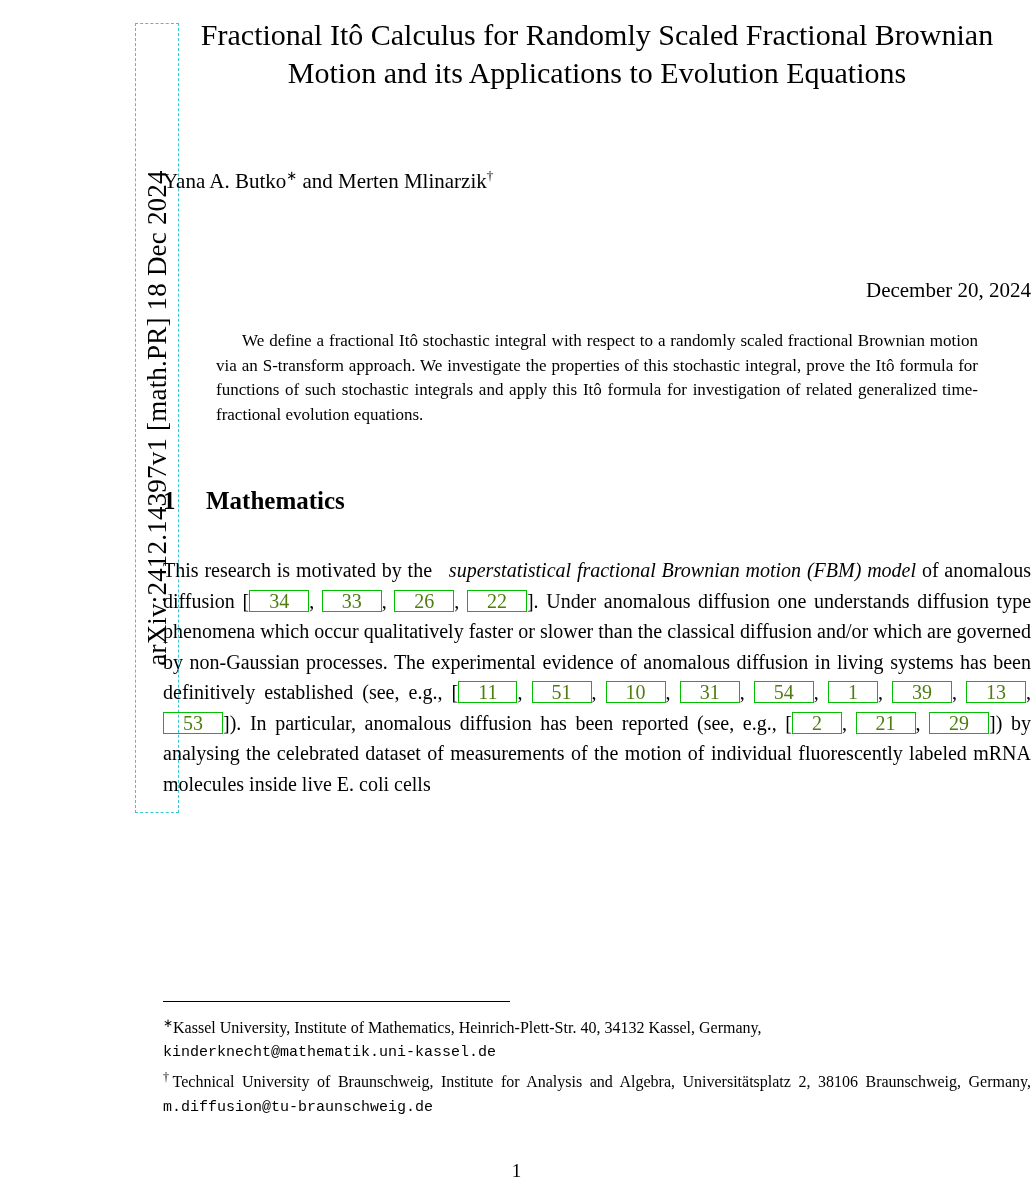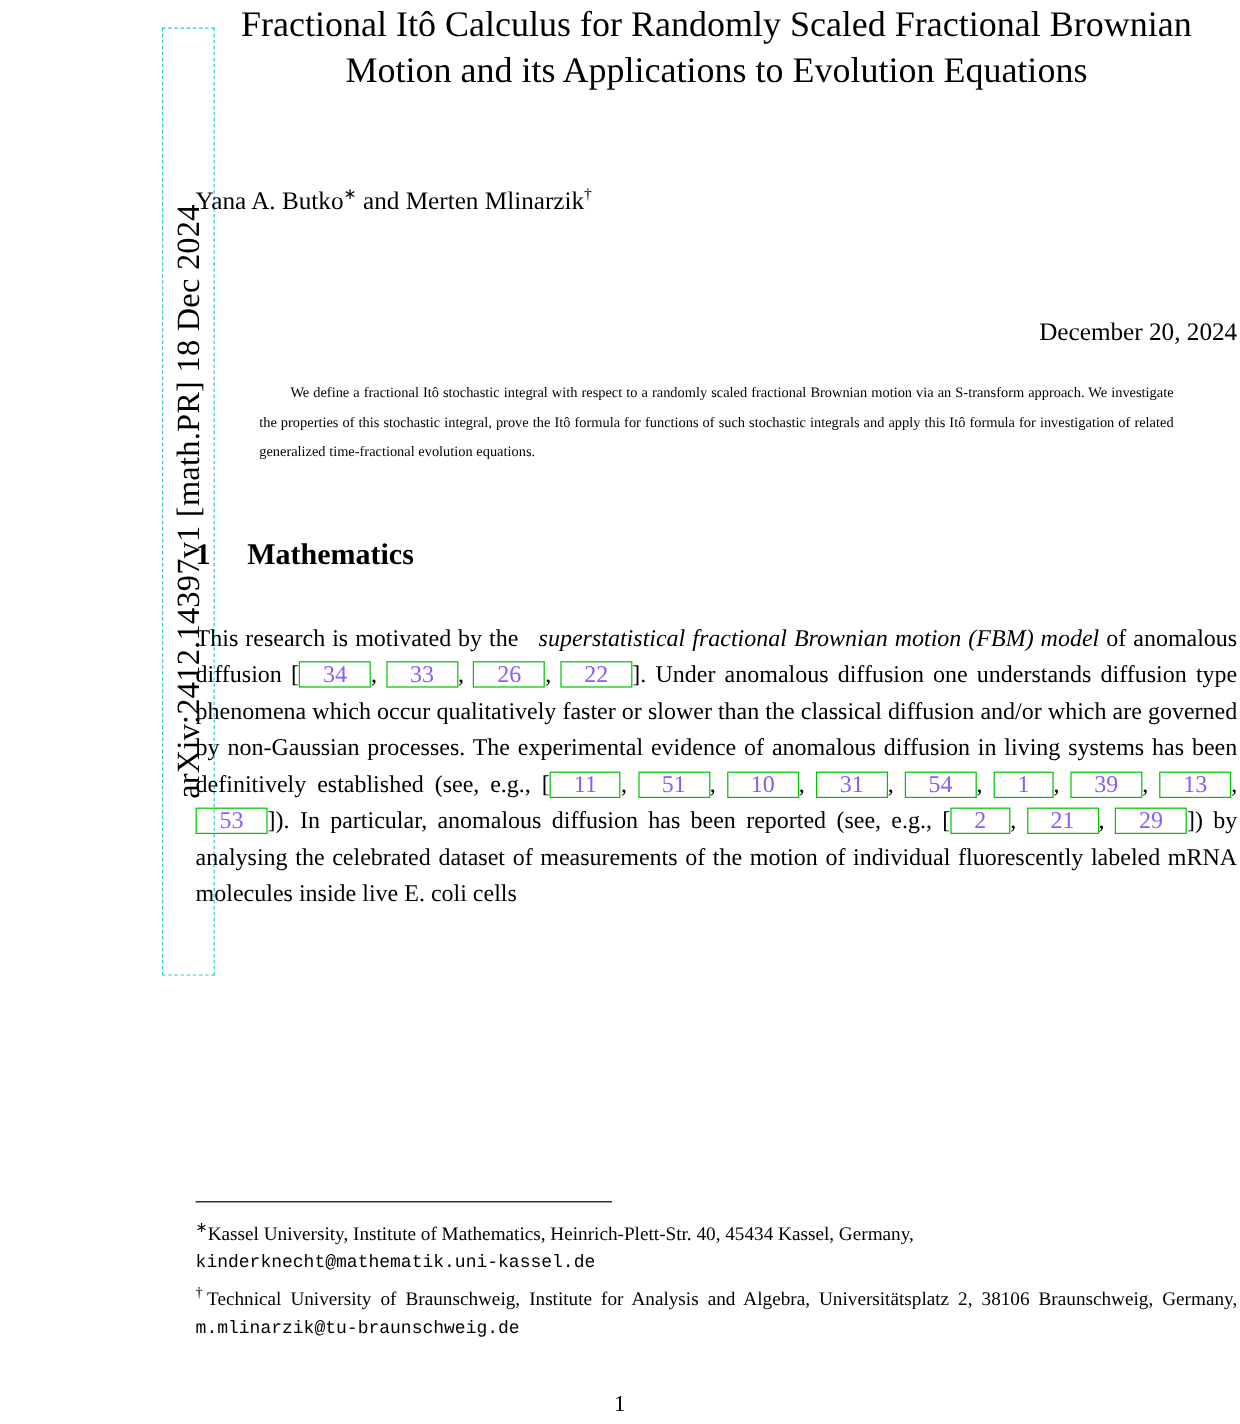--- a/index.html
+++ b/index.html
@@ -50,21 +50,21 @@
     left: 163px;
     top: 0;
     width: 868px;
   }
 
   .doc-title {
     text-align: center;
     font-size: 30px;
     line-height: 38px;
     margin: 0;
-    padding-top: 2px;
+    padding-top: 16px;
     font-weight: normal;
     font-family: "Liberation Serif", serif;
   }
 
   .authors {
     text-align: left;
     font-size: 21px;
     margin-top: 76px;
   }
   .authors sup { font-size: 13px; }
@@ -78,21 +78,21 @@
   .abstract-head {
     text-align: center;
     font-size: 17px;
     font-weight: bold;
     margin-top: 122px;
   }
 
   .abstract-body {
     margin: 26px auto 0 auto;
     width: 762px;
-    font-size: 12px;
+    font-size: 17px;
     line-height: 24.5px;
     text-align: justify;
     text-justify: inter-word;
   }
   .abstract-body .indent { display: inline-block; width: 26px; }
 
   .section-head {
     margin-top: 60px;
     font-size: 25px;
     font-weight: bold;
@@ -105,21 +105,21 @@
     line-height: 30.5px;
     text-align: justify;
     text-justify: inter-word;
     width: 868px;
   }
 
   i.it { font-style: italic; margin-left: 11px; }
 
   
   .cite {
-    color: #8b5cf6;
+    color: #4d7c0f;
     border: 1px solid #00c000;
     padding: 0 19px;
     line-height: 1;
     display: inline-block;
     margin: 0 0px;
     font-style: normal;
   }
 
   
   .fn-rule {
@@ -184,23 +184,23 @@
     <div class="body-text">
       <span>This research is motivated by the </span><i class="it">superstatistical fractional Brownian motion (FBM) model</i><span> of anomalous diffusion [</span><span class="cite">34</span>, <span class="cite">33</span>, <span class="cite">26</span>, <span class="cite">22</span><span>].  Under anomalous diffusion one understands diffusion type phenomena which occur qualitatively faster or slower than the classical diffusion and/or which are governed by non-Gaussian processes.  The experimental evidence of anomalous diffusion in living systems has been definitively established (see, e.g., [</span><span class="cite">11</span>, <span class="cite">51</span>, <span class="cite">10</span>, <span class="cite">31</span>, <span class="cite">54</span>, <span class="cite">1</span>, <span class="cite">39</span>, <span class="cite">13</span>, <span class="cite">53</span><span>]).  In particular, anomalous diffusion has been reported (see, e.g., [</span><span class="cite">2</span>, <span class="cite">21</span>, <span class="cite">29</span><span>]) by analysing the celebrated dataset of measurements of the motion of individual fluorescently labeled mRNA molecules inside live E. coli cells</span>
     </div>
 
   </div>
 
   <div class="fn-rule"></div>
 
   <div class="footnotes">
     <div class="fn">
-      <sup>∗</sup><span>Kassel University, Institute of Mathematics, Heinrich-Plett-Str.   40, 45434 Kassel, Germany,</span><br>
+      <sup>∗</sup><span>Kassel University, Institute of Mathematics, Heinrich-Plett-Str.   40, 34132 Kassel, Germany,</span><br>
       <span class="mono">kinderknecht@mathematik.uni-kassel.de</span>
     </div>
     <div class="fn">
-      <sup>†</sup><span>Technical University of Braunschweig, Institute for Analysis and Algebra, Universitätsplatz 2, 38106 Braunschweig, Germany, </span><span class="mono">m.mlinarzik@tu-braunschweig.de</span>
+      <sup>†</sup><span>Technical University of Braunschweig, Institute for Analysis and Algebra, Universitätsplatz 2, 38106 Braunschweig, Germany, </span><span class="mono">m.diffusion@tu-braunschweig.de</span>
     </div>
   </div>
 
   <div class="page-number">1</div>
 
 </div>
 
 </body></html>

